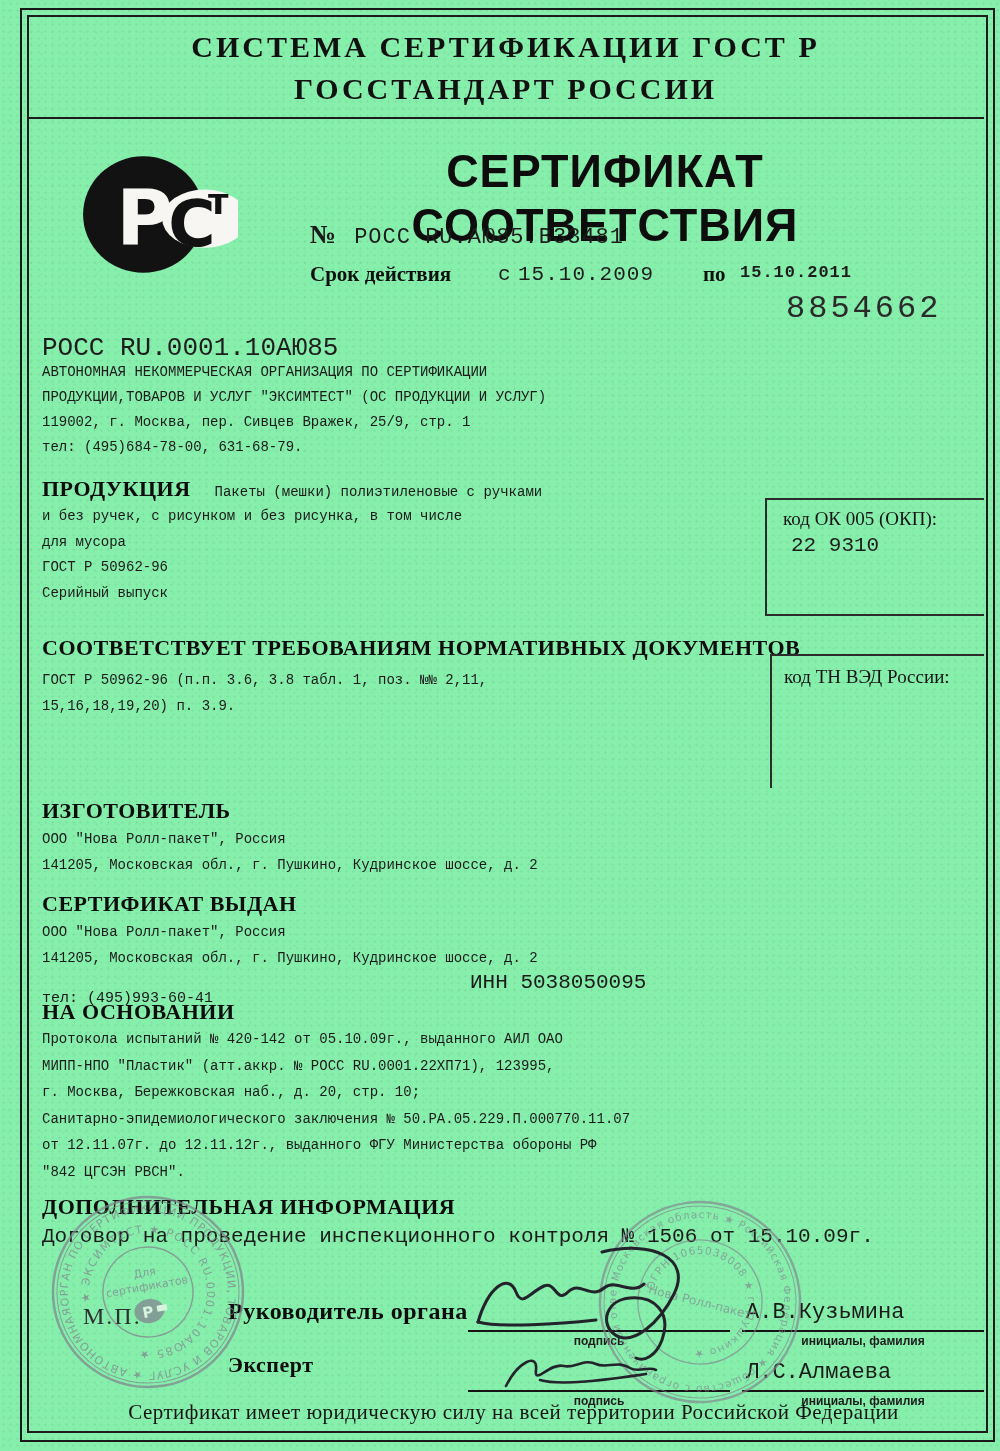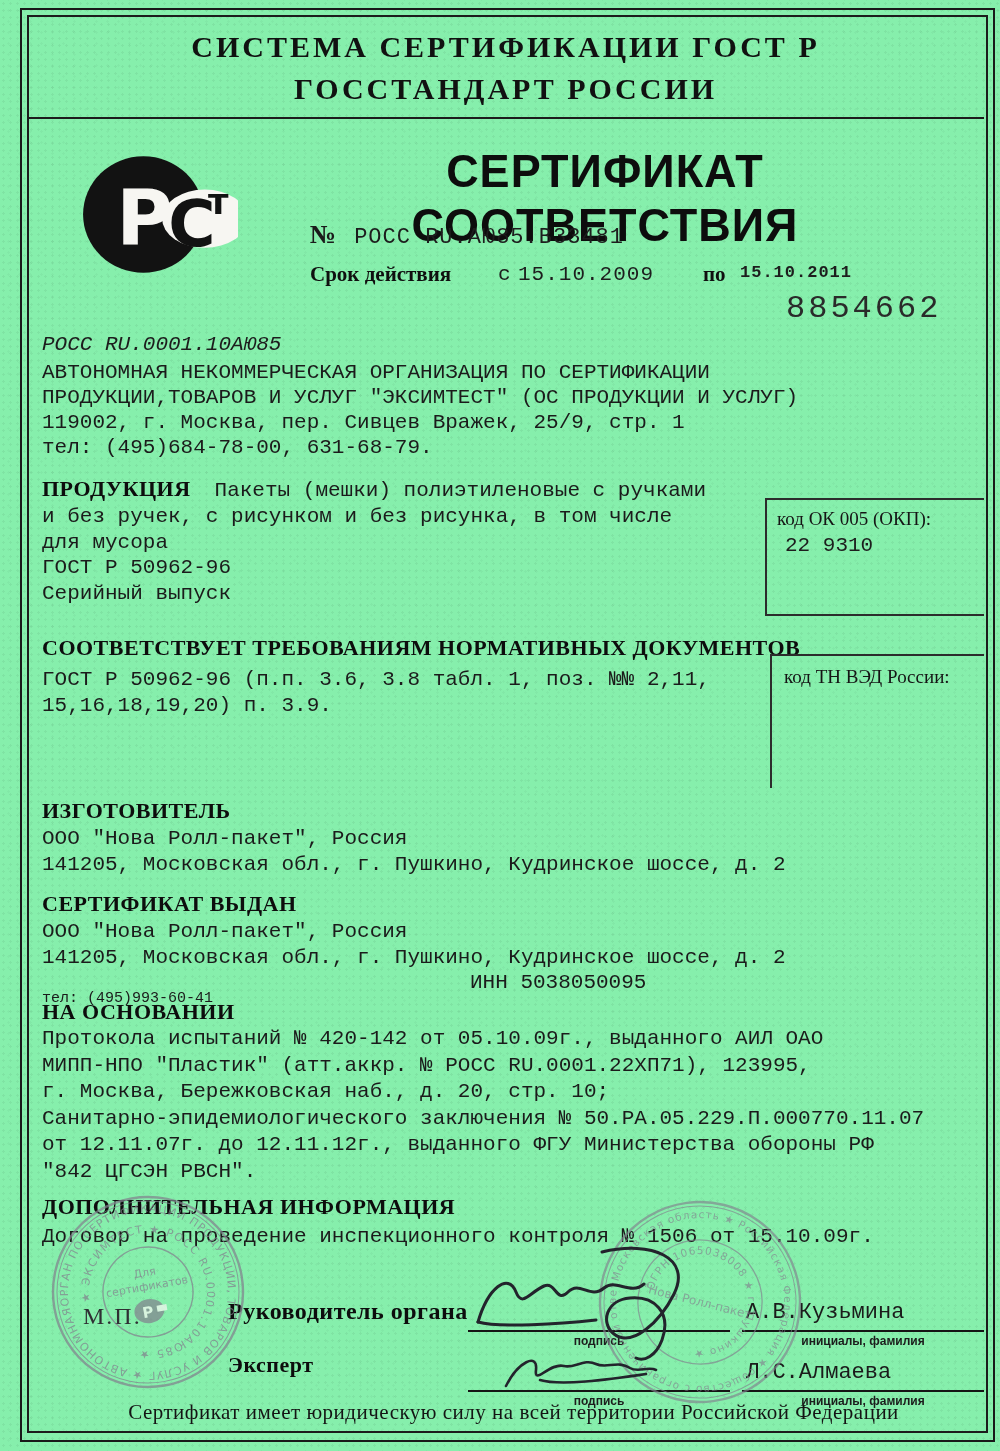--- a/index.html
+++ b/index.html
@@ -37,31 +37,31 @@
 
   .val-label{left:310px; top:262px; font-size:21px; z-index:2;}
   .val-from-label{left:498px; top:263px; font-size:21px; z-index:2;}
   .val-from{left:518px; top:263px; font-size:21px; letter-spacing:1px; z-index:2;}
   .val-to-label{left:703px; top:262px; font-size:21px; z-index:2;}
   .val-to{left:740px; top:263px; font-size:17px; letter-spacing:1px; z-index:2;font-weight:bold;}
   .blank-num{left:786px; top:290px; font-size:32px; letter-spacing:3px; color:#2a2a2a; z-index:2;}
 
   .sec-label{font-weight:700; font-size:22px; letter-spacing:.5px; color:#0d0d0d; z-index:2;}
   .mono-line, .mono-block{font-family:"Liberation Mono","DejaVu Sans Mono",monospace;
-      font-size:21px; white-space:pre-line; z-index:2;}
+      font-size:14px; white-space:pre-line; z-index:2;}
   .org-row{left:42px; top:333px; display:flex; align-items:baseline; gap:14px; z-index:2;}
-  .org-row .code{font-size:21px;font-style:italic;}
+  .org-row .code{font-size:26px;}
   .org-lines{left:42px; top:360px; line-height:25px;}
 
   .prod-row{left:42px; top:476px; display:flex; align-items:baseline; gap:24px; z-index:2;}
   .prod-lines{left:42px; top:504px; line-height:25.5px;}
 
   .okp-box{left:765px; top:498px; width:219px; height:118px; z-index:2;
            border-top:2px solid #2c2c2c; border-left:2px solid #2c2c2c; border-bottom:2px solid #2c2c2c;
-           box-sizing:border-box; padding:8px 10px;}
+           box-sizing:border-box; padding:8px 16px;}
   .okp-box .boxlabel{font-size:19px; color:#151515;}
   .okp-box .boxval{font-size:21px; margin-top:4px; margin-left:8px;}
 
   .conf-label{left:42px; top:635px;}
   .conf-lines{left:42px; top:667px; line-height:26px;}
   .tnved-box{left:770px; top:654px; width:214px; height:134px; z-index:2;
              border-top:2px solid #2c2c2c; border-left:2px solid #2c2c2c;
              box-sizing:border-box; padding:10px 12px;}
   .tnved-box .boxlabel{font-size:19px; color:#151515;}
 

